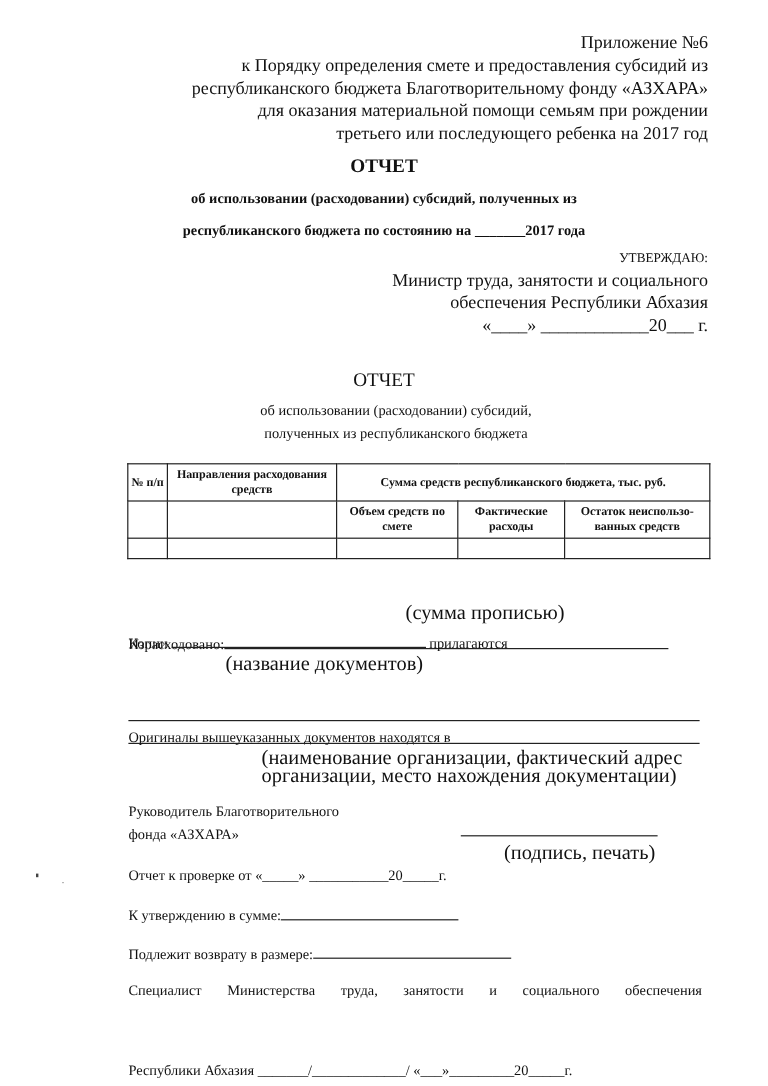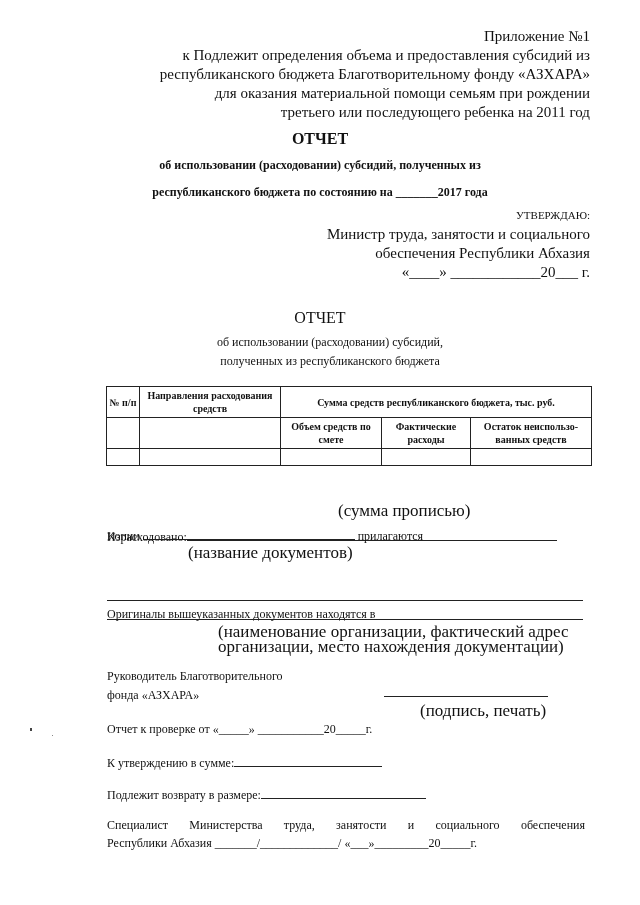--- a/index.html
+++ b/index.html
@@ -20,25 +20,25 @@
       border-collapse: collapse; font-family: "Liberation Serif", serif;
       font-size: 10px; font-weight: bold; line-height: 13px;
     }
     table.report td { border: 1px solid #222; text-align: center; vertical-align: middle; padding: 2px 2px; }
     .stray { position: absolute; background: #444; }
   </style>
 </head>
 <body>
 
 <div class="right-block" style="top: 27px;">
-  <div>Приложение №1</div>
-  <div>к Подлежит определения объема и предоставления субсидий из</div>
+  <div>Приложение №6</div>
+  <div>к Порядку определения смете и предоставления субсидий из</div>
   <div>республиканского бюджета Благотворительному фонду «АЗХАРА»</div>
   <div>для оказания материальной помощи семьям при рождении</div>
-  <div>третьего или последующего ребенка на 2011 год</div>
+  <div>третьего или последующего ребенка на 2017 год</div>
 </div>
 
 <div class="center bold" style="top: 130px; font-size: 16px;">ОТЧЕТ</div>
 <div class="center bold txt" style="top: 156px;">об использовании (расходовании) субсидий, полученных из</div>
 <div class="center bold txt" style="top: 183px;">
   <span>республиканского бюджета по состоянию на</span>
   <span>_______</span><span>2017 года</span>
 </div>
 
 <div class="right-block" style="top: 206px;">
@@ -103,16 +103,16 @@
 
 <div class="abs txt" style="left: 107px; top: 752px;">
   <span>К утверждению в сумме:</span><span class="line" style="width: 148px;"></span>
 </div>
 
 <div class="abs txt" style="left: 107px; top: 784px;">
   <span>Подлежит возврату в размере:</span><span class="line" style="width: 165px;"></span>
 </div>
 
 <div class="abs txt" style="left: 107px; top: 816px; width: 478px; text-align: justify; text-align-last: justify; word-spacing: 1px;">Специалист Министерства труда, занятости и социального обеспечения</div>
-<div class="abs txt" style="left: 107px; top: 834px;">Республики Абхазия _______/_____________/ «___»_________20_____г.</div>
+<div class="abs txt" style="left: 107px; top: 883px;">Республики Абхазия _______/_____________/ «___»_________20_____г.</div>
 
 <div class="stray" style="left: 30px; top: 728px; width: 2px; height: 3px;"></div>
 <div class="stray" style="left: 52px; top: 735px; width: 1px; height: 1px; background:#888;"></div>
 
 </body></html>

